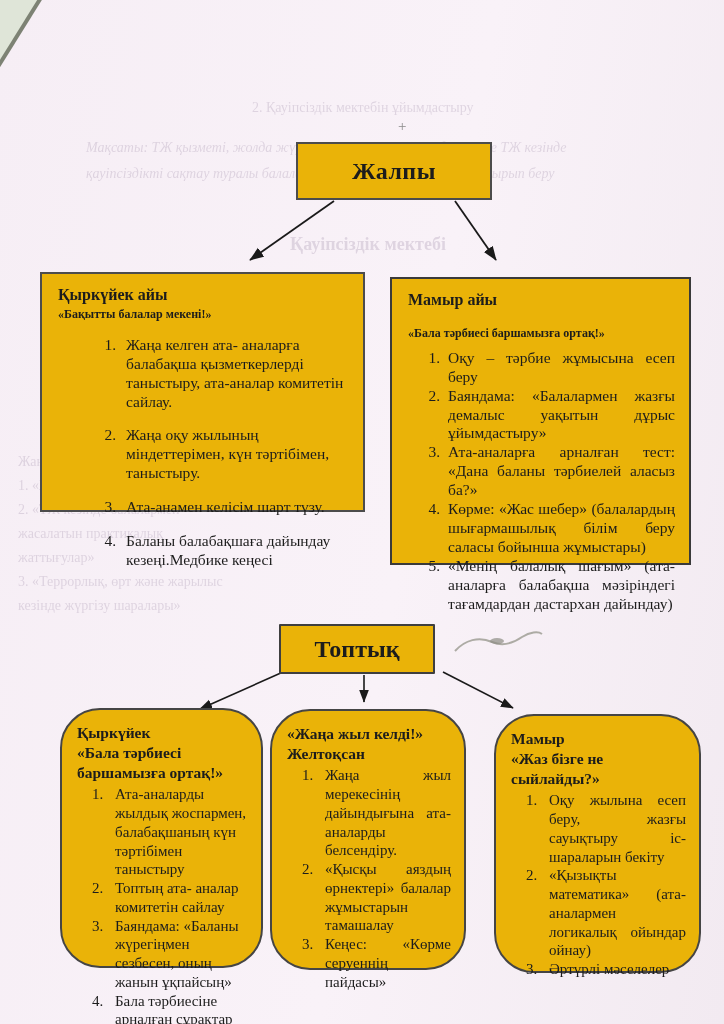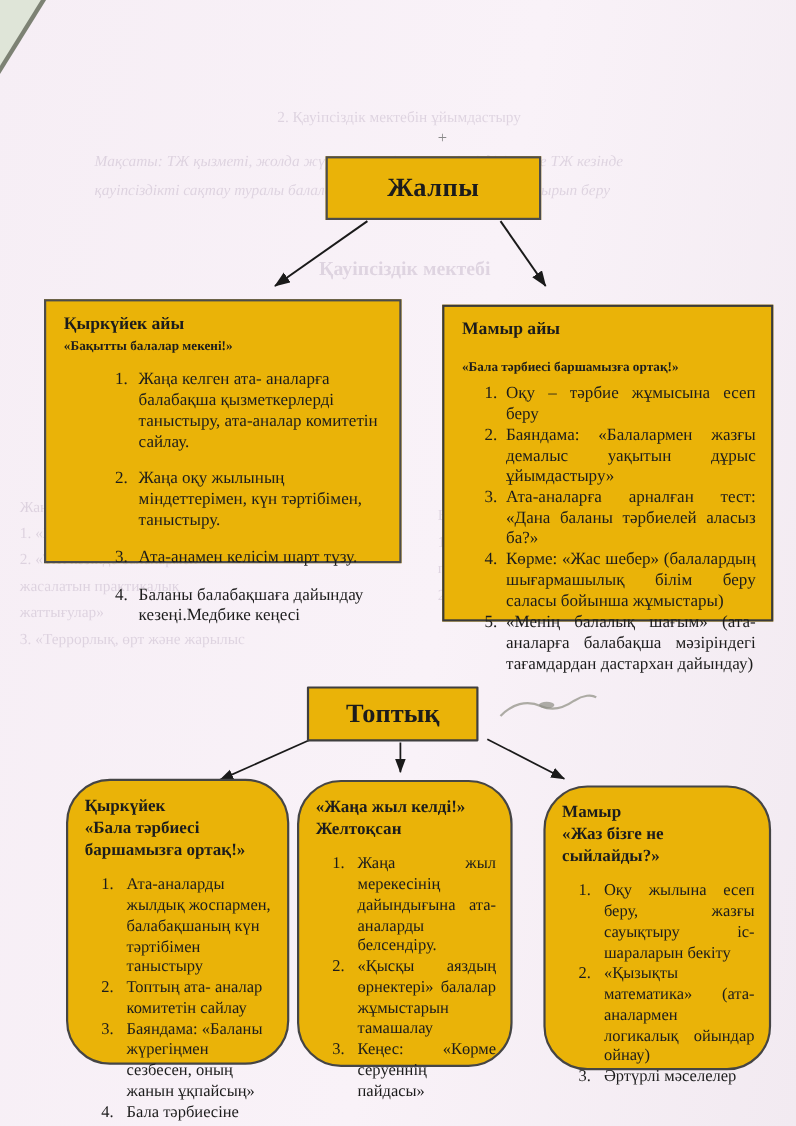--- a/index.html
+++ b/index.html
@@ -24,35 +24,35 @@
   #ghost-right{left:398px;top:458px;width:300px;font-size:14px;line-height:24px;}
   #plus-mark{left:398px;top:118px;font-size:15px;color:#8a8a8a;z-index:3;}
   
   .node{background:#eab308;border:2px solid #4c4c4c;z-index:4;box-sizing:border-box;}
   #root-box{left:296px;top:142px;width:196px;height:58px;display:flex;align-items:center;justify-content:center;}
   #root-box .t{font-weight:bold;font-size:24px;letter-spacing:.5px;}
   #group-root-box{left:279px;top:624px;width:156px;height:50px;border-radius:1px;border-color:#3f3f3f;display:flex;align-items:center;justify-content:center;}
   #group-root-box .t{font-weight:bold;font-size:24px;}
   .month-box{padding:10px 14px 8px 16px;font-size:15.5px;line-height:1.22;}
   #sept-box{left:40px;top:272px;width:325px;height:240px;}
-  #may-box{left:390px;top:277px;width:301px;height:288px;border-color:#3a3a3a;margin-left:12px;}
+  #may-box{left:390px;top:277px;width:301px;height:288px;border-color:#3a3a3a;}
   .month-box .hdr{font-weight:bold;font-size:16px;line-height:1.35;}
   .month-box .hdr2{font-weight:bold;font-size:12px;line-height:1.35;}
   #sept-box ol{margin:14px 0 0 0;padding-left:62px;}
   #sept-box li{margin-bottom:15px;padding-left:6px;}
   #may-box .hdr{margin-bottom:14px;}
   #may-box .hdr2{margin-bottom:8px;}
   #may-box ol{margin:4px 0 0 0;padding-left:36px;}
   #may-box li{text-align:justify;padding-left:4px;}
   .group-box{border-radius:40px;border:2px solid #454545;padding:13px 13px 10px 15px;font-size:15px;line-height:1.25;z-index:4;}
   #g-sept{left:60px;top:708px;width:203px;height:260px;}
   #g-dec{left:270px;top:709px;width:196px;height:261px;}
   #g-may{left:494px;top:714px;width:207px;height:259px;}
   .group-box .hdr{font-weight:bold;font-size:15.5px;line-height:1.3;}
-  .group-box ol{margin:12px 0 0 0;padding-left:30px;}
+  .group-box ol{margin:2px 0 0 0;padding-left:30px;}
   .group-box li{padding-left:8px;}
   #g-dec li,#g-may li{text-align:justify;}
   
   #connectors{left:0;top:0;width:724px;height:1024px;z-index:3;pointer-events:none;}
 </style>
 </head>
 <body>
 
 <svg id="scan-corner" class="abs" width="60" height="90" viewBox="0 0 60 90">
   <polygon points="0,0 40,0 0,66" fill="#dfe5d8"></polygon>
@@ -63,20 +63,21 @@
 <div id="ghost-top-2" class="abs ghost italic">Мақсаты: ТЖ қызметі, жолда жүру ережесі, өрт қауіпсіздігі және ТЖ кезінде</div>
 <div id="ghost-top-3" class="abs ghost italic">қауіпсіздікті сақтау туралы балаларға білім, дағдылар қалыптастырып беру</div>
 <div id="ghost-center" class="abs ghost bold">Қауіпсіздік мектебі</div>
 <div id="ghost-left" class="abs ghost">
   <div>Жаңа оқу жылы:</div>
   <div>1. «Жол жүру ережелерін сақта»</div>
   <div>2. «ТЖ кезінде балалармен</div>
   <div>жасалатын практикалық</div>
   <div>жаттығулар»</div>
   <div>3. «Террорлық, өрт және жарылыс</div>
+  <div>кезінде жүргізу шаралары»</div>
 </div>
 <div id="ghost-right" class="abs ghost">
   <div>Бұрыштама:</div>
   <div>1. Бұрыштама жасау (түрлі</div>
   <div>практикалық жаттығулар)</div>
   <div>2. «Жер сілкінісі және су тасқыны</div>
 </div>
 <div id="plus-mark" class="abs">+</div>
 
 <svg id="connectors" class="abs" width="724" height="1024" viewBox="0 0 724 1024">

